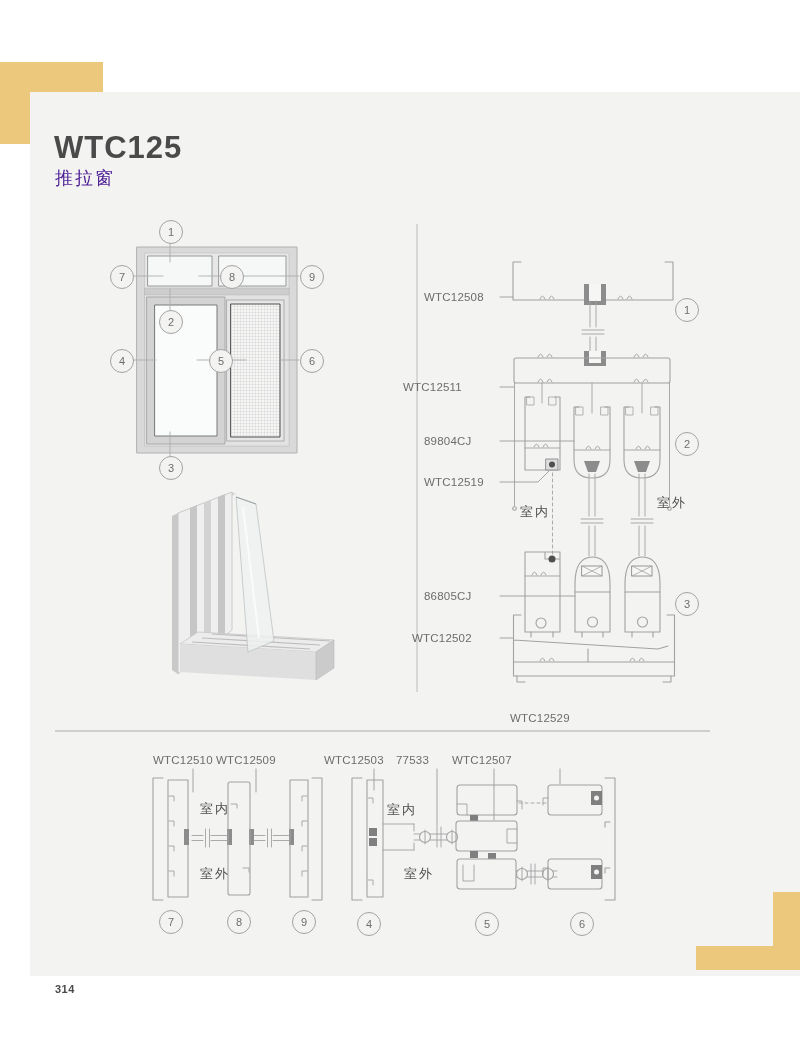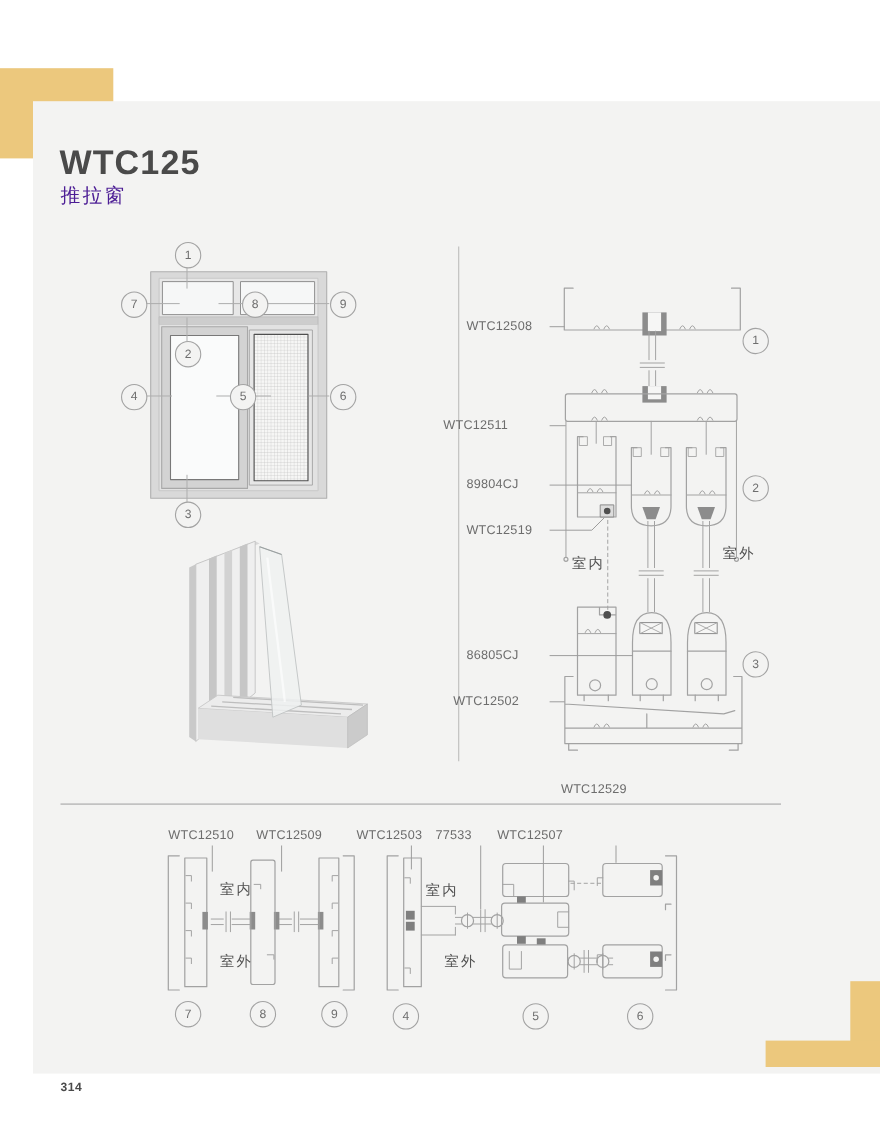--- a/index.html
+++ b/index.html
@@ -209,21 +209,21 @@
   <div class="lbl r" style="left:424px;top:476px">WTC12519</div>
   <div class="lbl r" style="left:424px;top:590px">86805CJ</div>
   <div class="lbl r" style="left:412px;top:632px">WTC12502</div>
   <div class="room" style="left:520px;top:503px">室内</div>
   <div class="room" style="left:657px;top:494px">室外</div>
   <div class="callout" style="left:675px;top:298px">1</div>
   <div class="callout" style="left:675px;top:432px">2</div>
   <div class="callout" style="left:675px;top:592px">3</div>
 
   <div class="lbl c" style="left:153px;top:754px">WTC12510</div>
-  <div class="lbl c" style="left:233px;top:754px">WTC12509</div>
+  <div class="lbl c" style="left:216px;top:754px">WTC12509</div>
   <div class="room" style="left:200px;top:800px">室内</div>
   <div class="room" style="left:200px;top:865px">室外</div>
   <div class="callout" style="left:159px;top:910px">7</div>
   <div class="callout" style="left:227px;top:910px">8</div>
   <div class="callout" style="left:292px;top:910px">9</div>
 
   <div class="lbl c" style="left:324px;top:754px">WTC12503</div>
   <div class="lbl c" style="left:396px;top:754px">77533</div>
   <div class="lbl c" style="left:452px;top:754px">WTC12507</div>
   <div class="lbl c" style="left:510px;top:712px">WTC12529</div>

